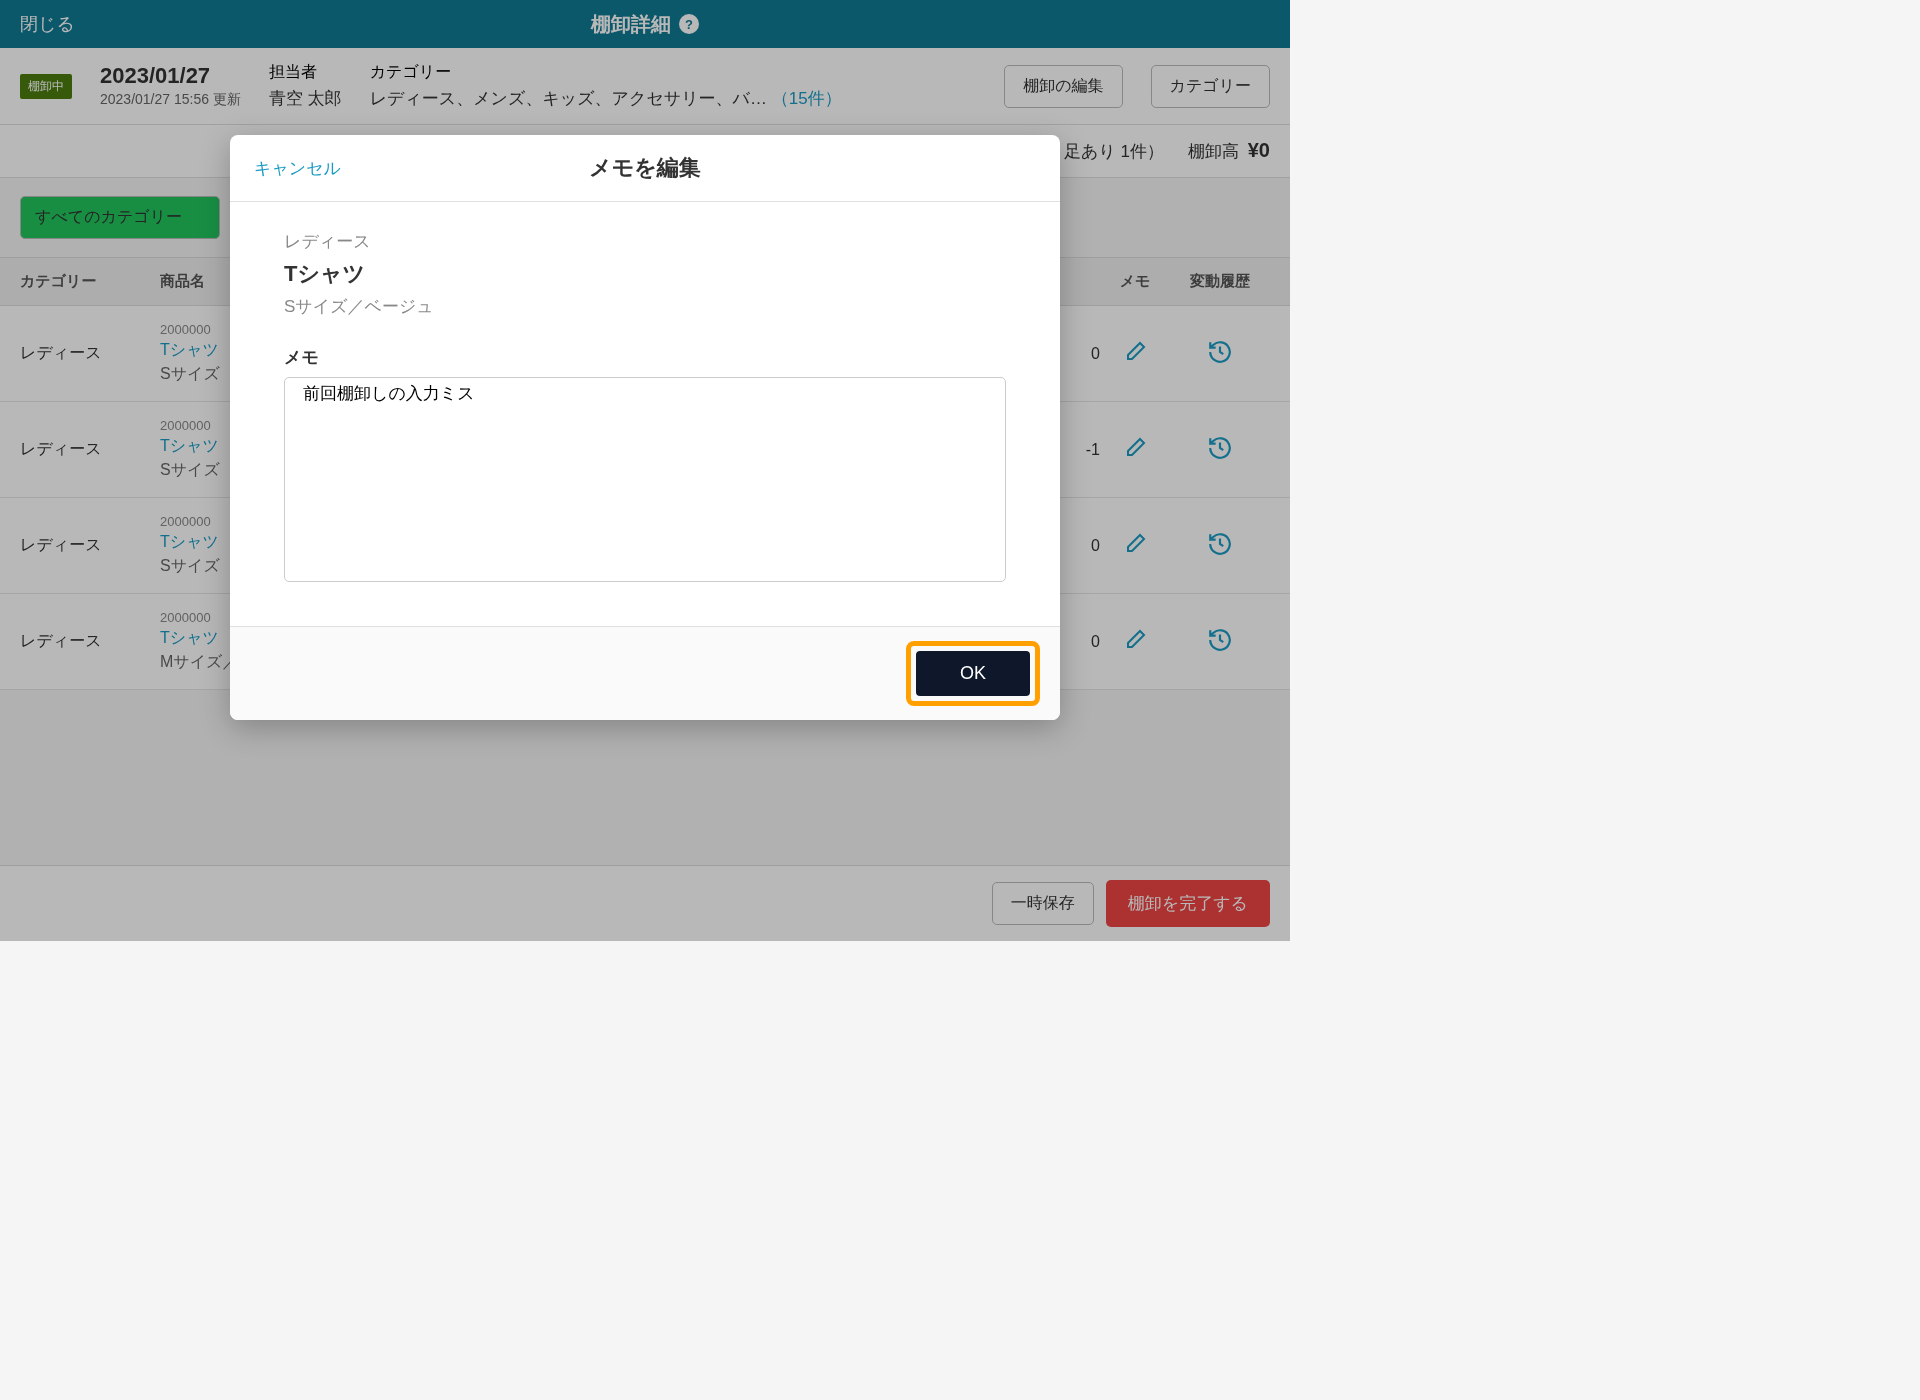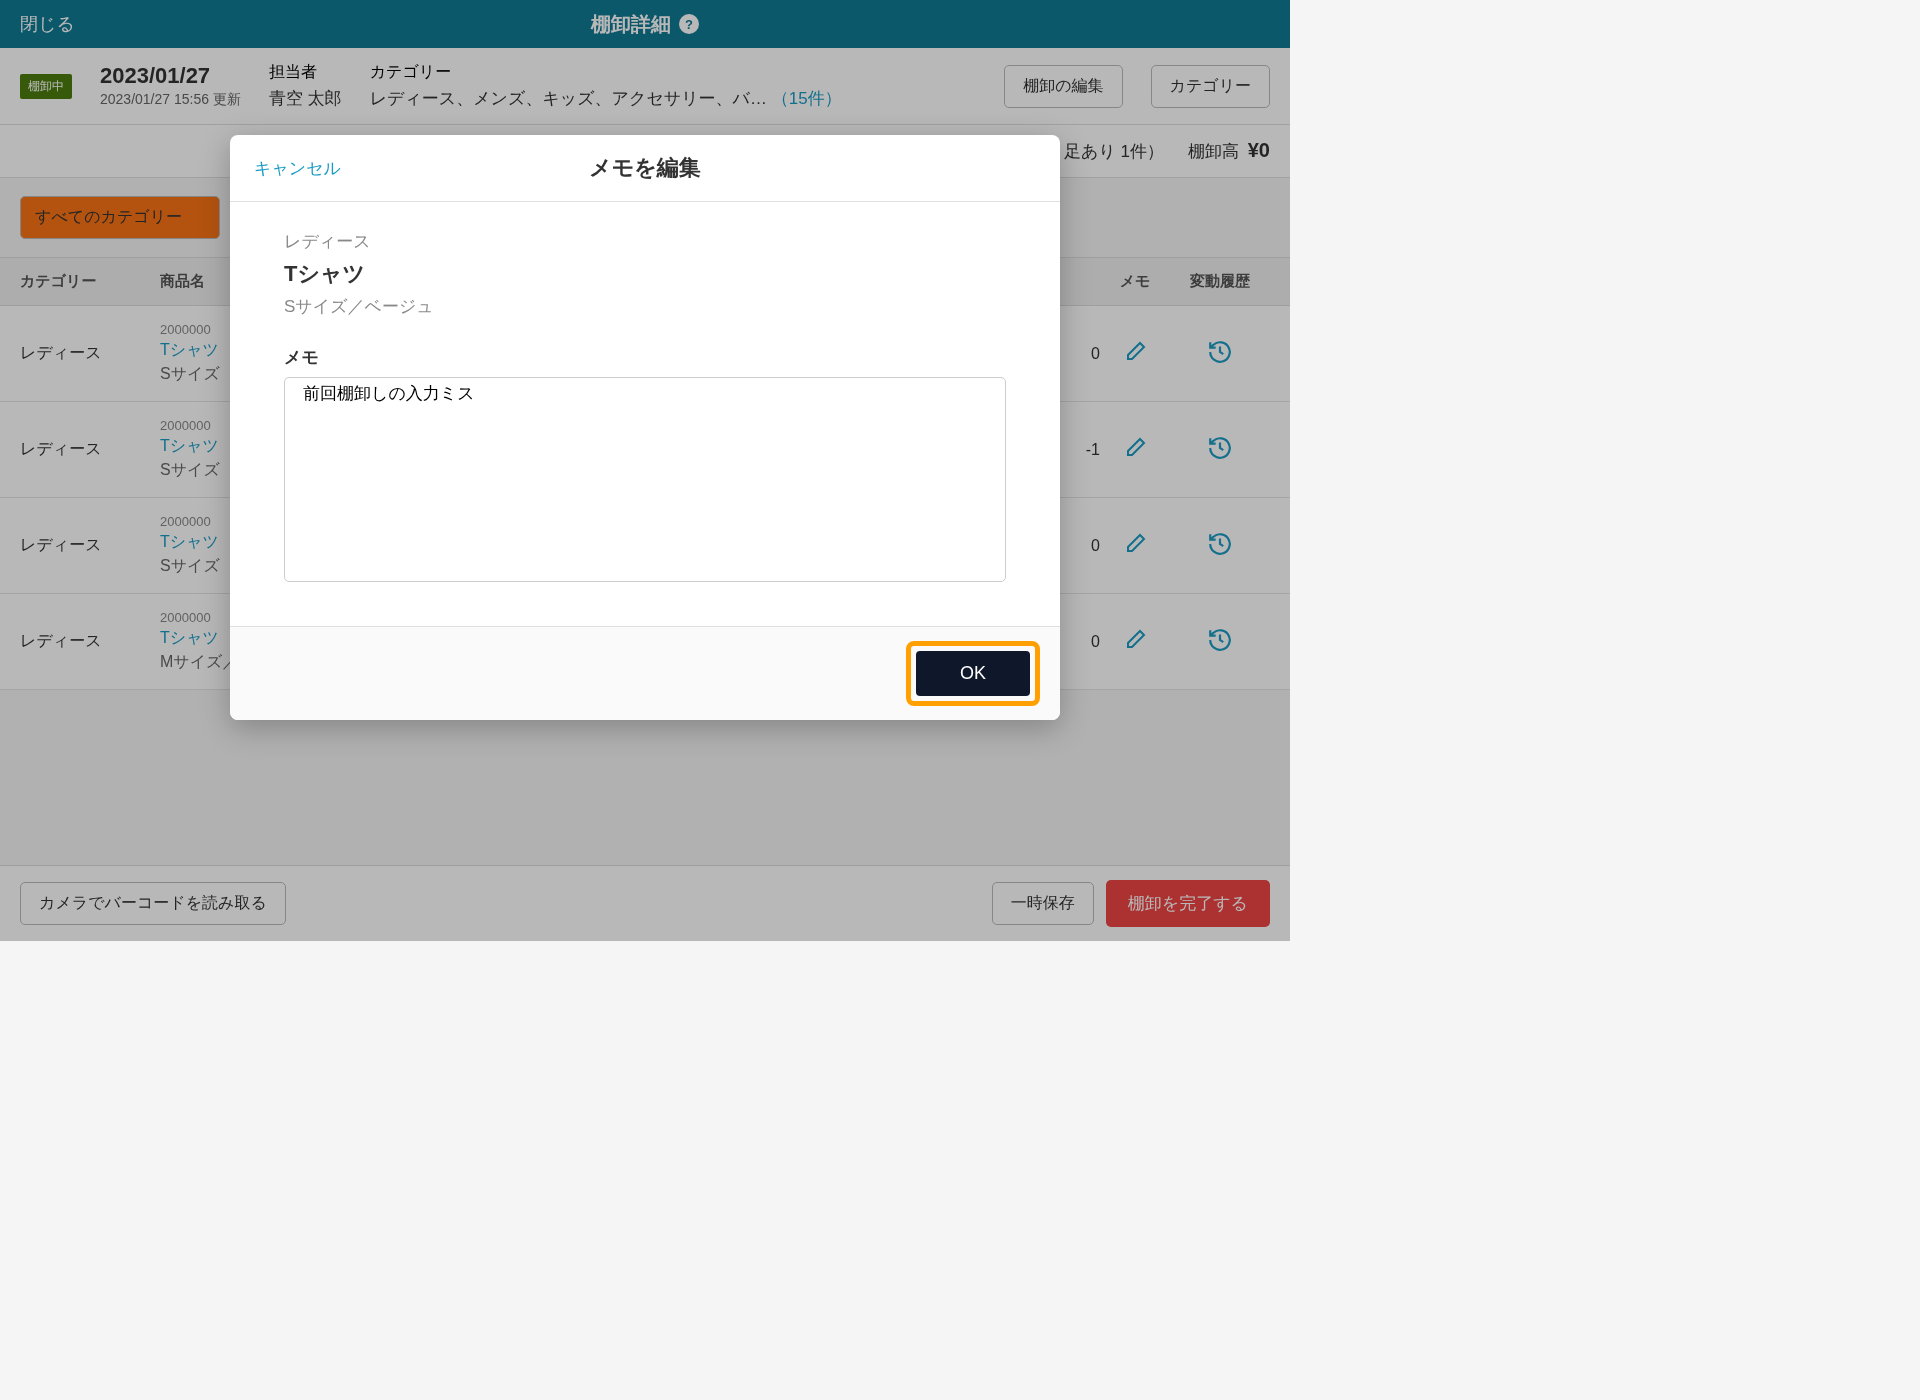--- a/index.html
+++ b/index.html
@@ -83,21 +83,21 @@
 }
 .summary-row .val { font-weight: 700; font-size: 20px; margin-left: 4px; }
 .filter-row {
   display: flex;
   align-items: center;
   padding: 18px 20px;
   gap: 12px;
 }
 .filter-select {
   border: 1px solid #bbb;
-  background: #f97316;
+  background: #22c55e;
   border-radius: 5px;
   padding: 10px 14px;
   font-size: 16px;
   min-width: 200px;
 }
 .table-header {
   display: flex;
   background: #f0f0f0;
   border-top: 1px solid #ddd;
   border-bottom: 1px solid #ddd;
@@ -331,21 +331,20 @@
           </svg></span></div>
       <div class="col-hist"><span class="hist-icon"><svg width="26" height="26" viewBox="0 0 24 24" fill="none" stroke="#1a9bc4" stroke-width="2">
             <path d="M3 12a9 9 0 1 0 3-6.7L3 8"></path>
             <path d="M3 3v5h5"></path>
             <path d="M12 7v5l3 2"></path>
           </svg></span></div>
     </div>
   </div>
 
 <div class="bottom-bar">
-  <button class="btn-outline">カメラでバーコードを読み取る</button>
   <div class="spacer"></div>
   <button class="btn-outline">一時保存</button>
   <button class="btn-primary">棚卸を完了する</button>
 </div>
 
 <div class="backdrop"></div>
 
 <div class="modal">
   <div class="modal-header">
     <span class="cancel">キャンセル</span>

